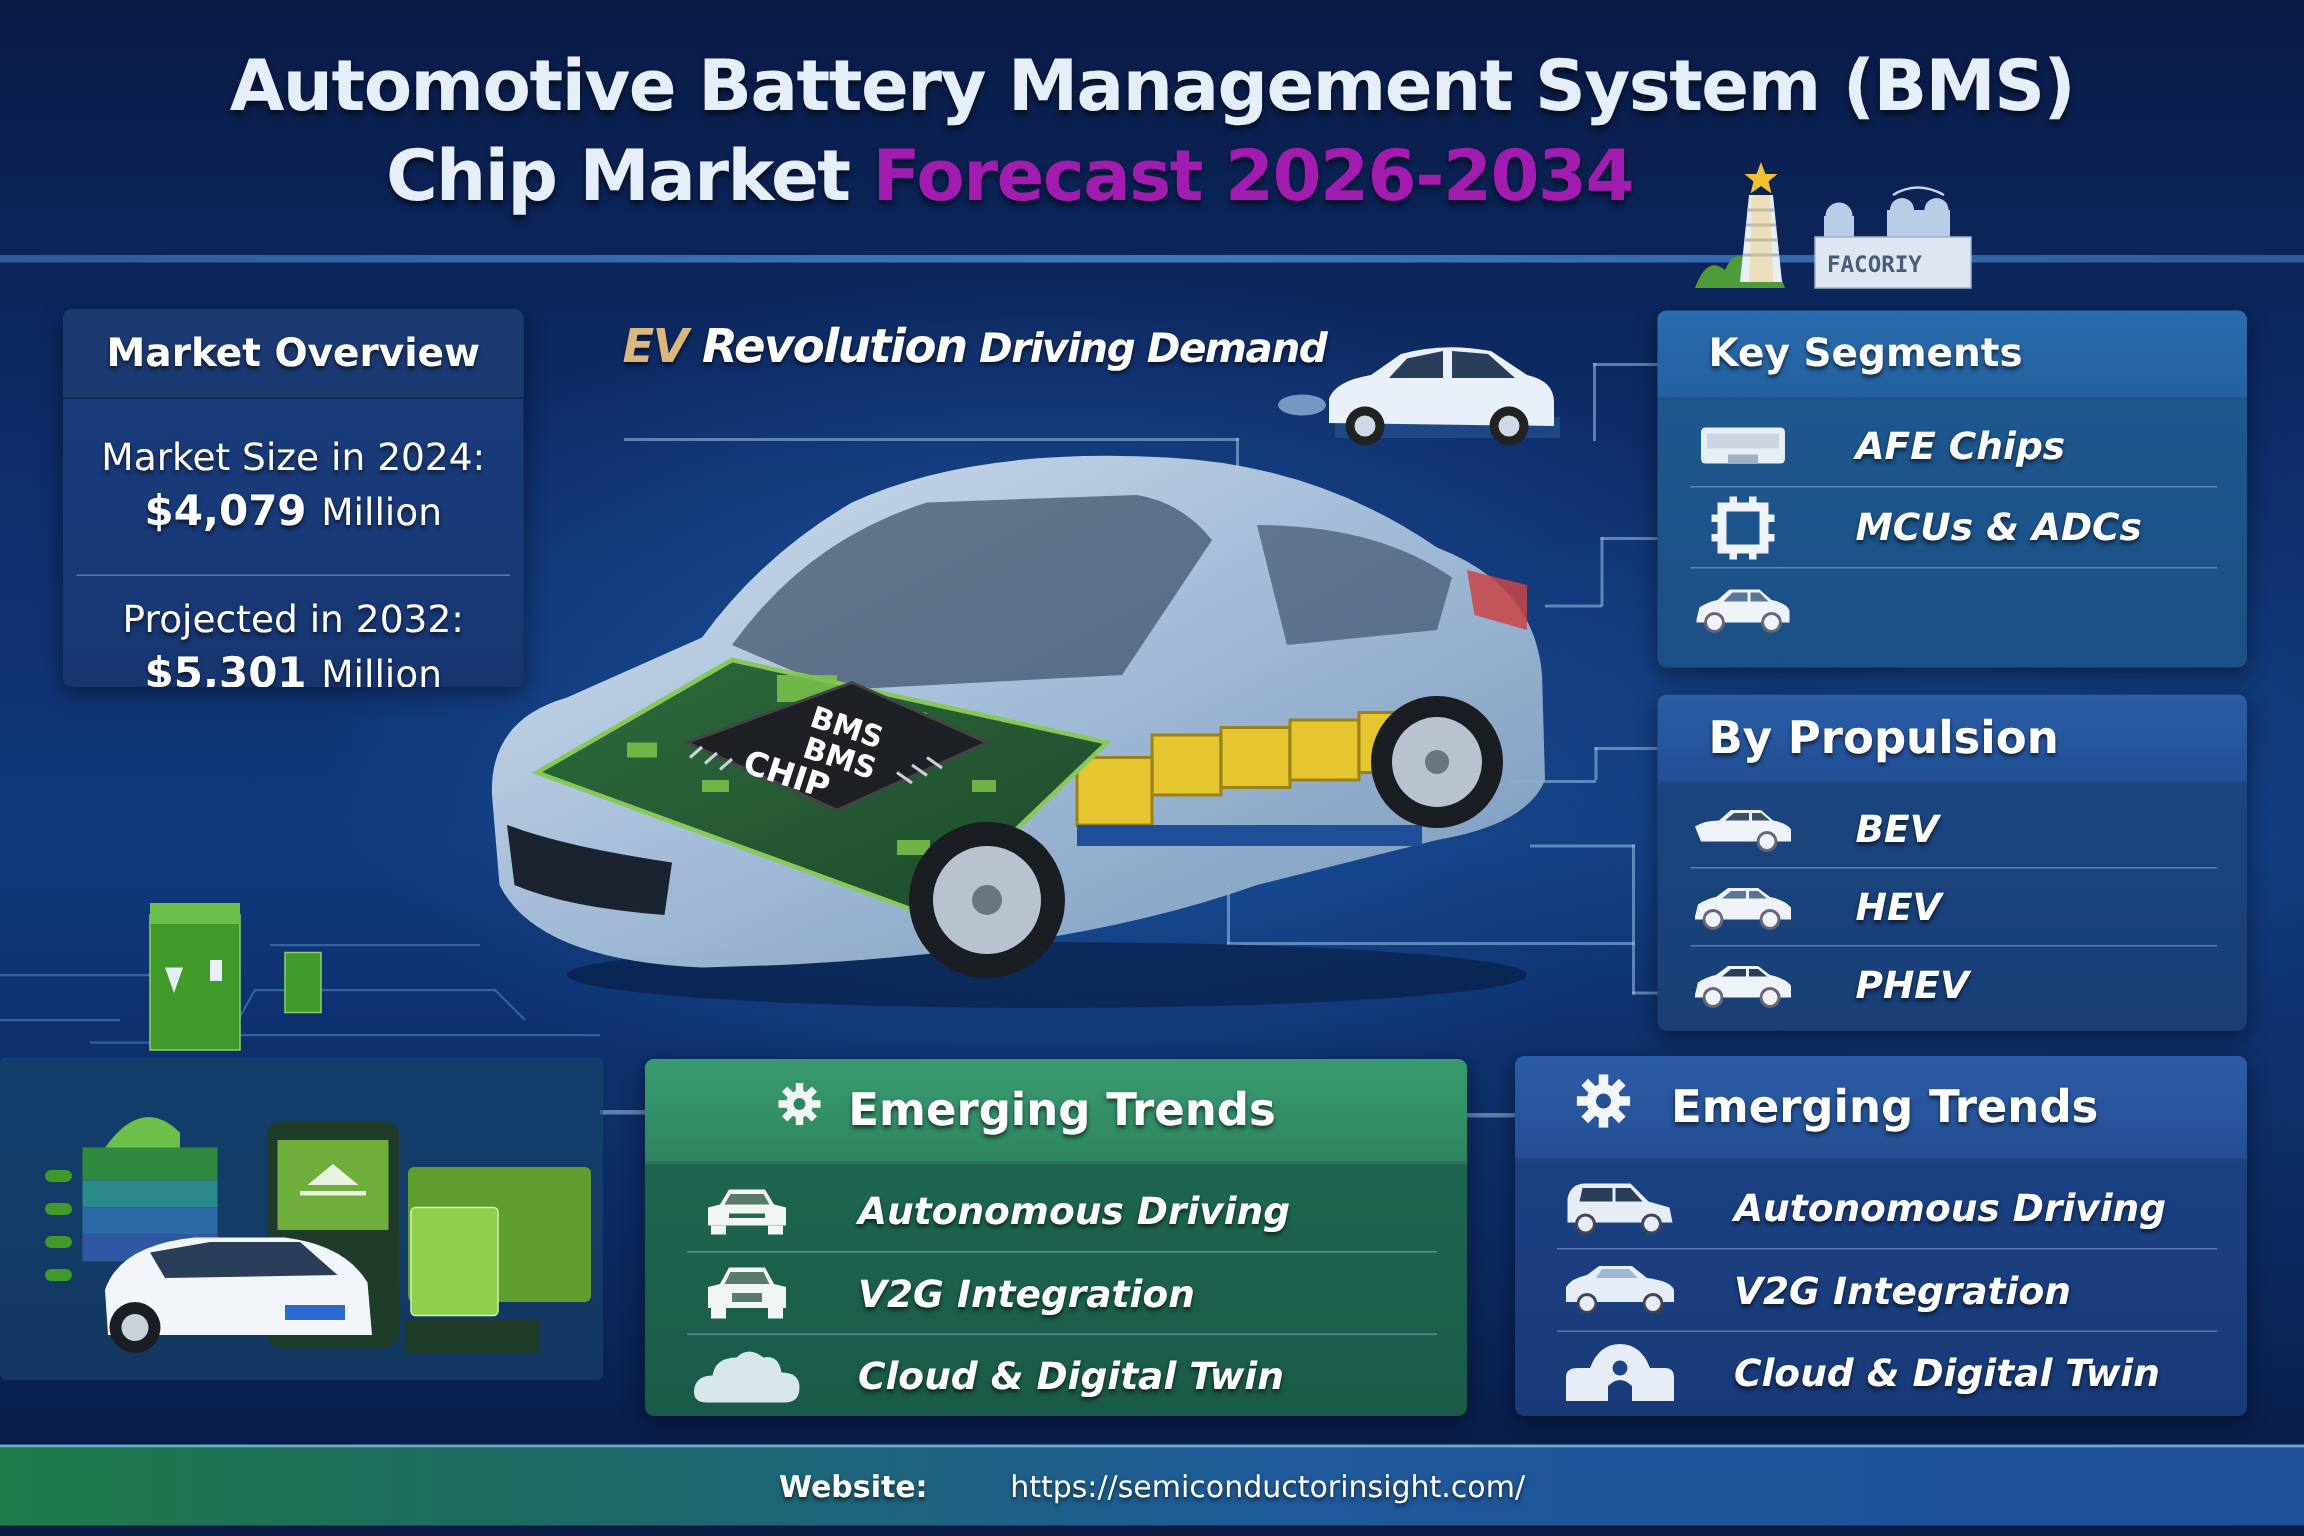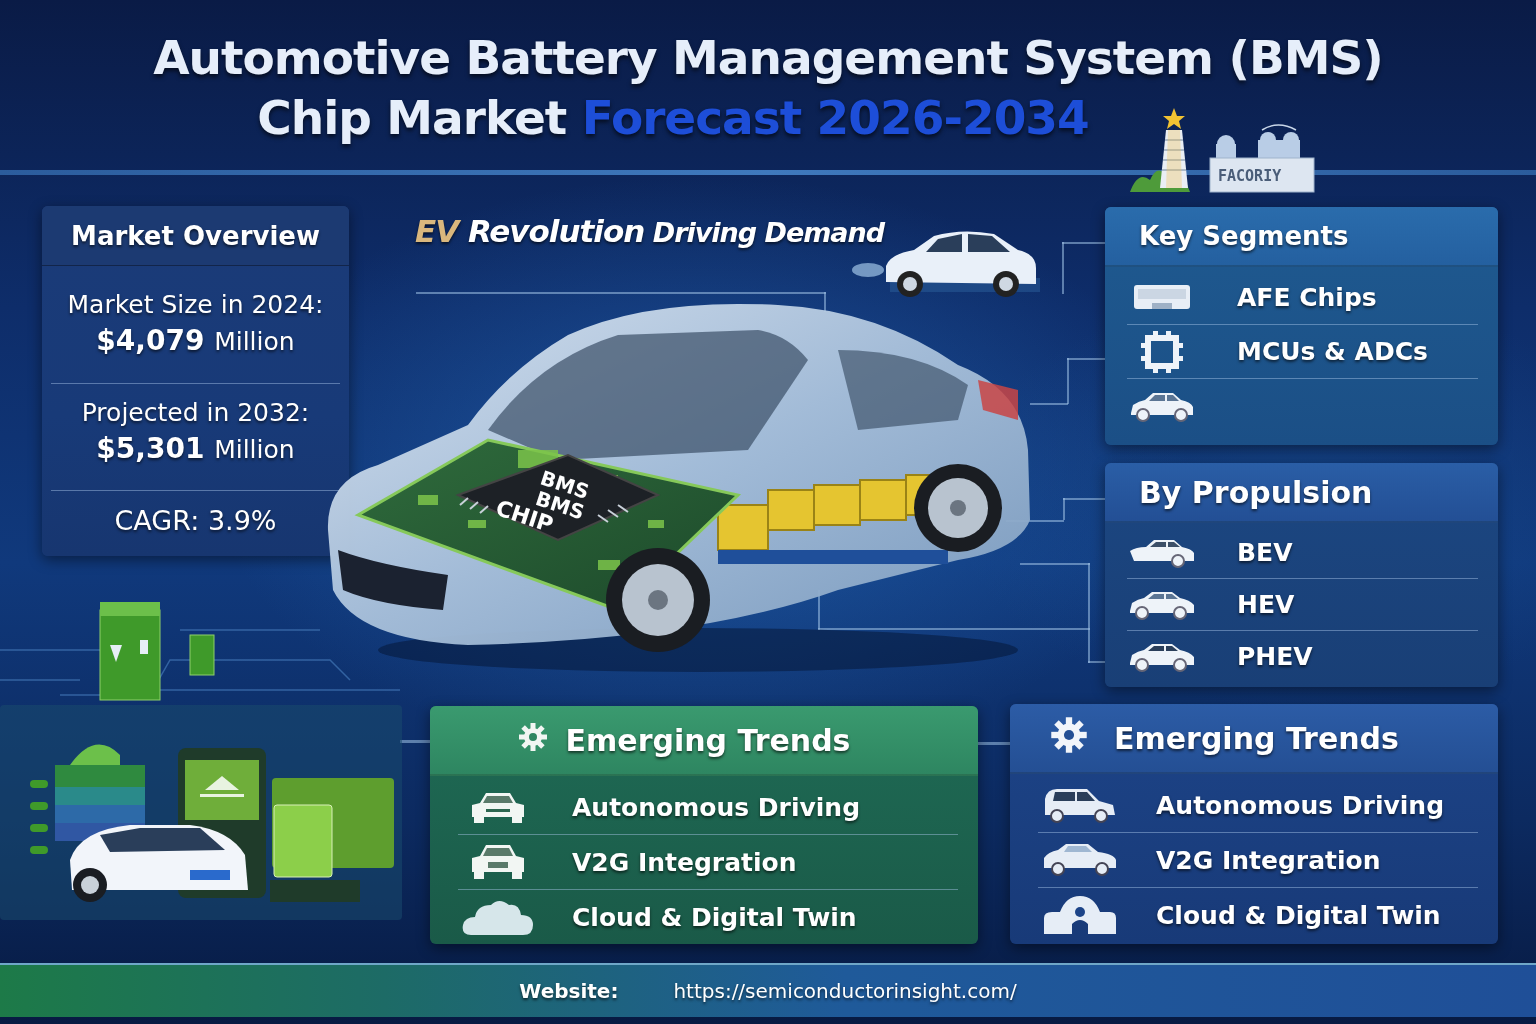--- a/index.html
+++ b/index.html
@@ -17,42 +17,42 @@
   .shadow-text { text-shadow: 0 2px 3px rgba(0,0,0,0.6); }
 
   
   .title {
     left: 0; top: 28px; width: 1536px; text-align: center;
     font-family: "DejaVu Sans", sans-serif; font-weight: bold;
     font-size: 47px; line-height: 60px; color: #e6eefa; letter-spacing: -1px;
     text-shadow: 0 3px 4px rgba(0,0,0,0.6);
   }
   .title .line2 { padding-right: 190px; }
-  .title .accent { color: #1d4ed8; }
+  .title .accent { color: #a21caf; }
   .rule-top {
     left: 0; top: 170px; width: 1536px; height: 5px;
     background: linear-gradient(90deg, #2b5c9c, #3f79bd 50%, #2b5c9c);
   }
 
   
   .factory { left: 1128px; top: 100px; width: 190px; height: 96px; }
 
   
   .panel {
     border-radius: 6px; box-shadow: 0 4px 14px rgba(0,0,0,0.45);
     overflow: hidden;
   }
   .panel-head {
     font-family: "DejaVu Sans", sans-serif; font-weight: bold;
     display: flex; align-items: center;
   }
   .divider { height: 1px; background: rgba(170,200,235,0.45); }
 
   
-  .mo { left: 42px; top: 206px; width: 307px; height: 350px;
+  .mo { left: 42px; top: 206px; width: 307px; height: 252px;
         background: linear-gradient(180deg, #1b3b78, #183a78 60%, #173670); }
   .mo .panel-head { height: 60px; justify-content: center; font-size: 26px;
         background: #1c3a72; border-bottom: 1px solid rgba(0,0,0,0.35); }
   .mo .block { text-align: center; font-family: "DejaVu Sans", sans-serif; }
   .mo .lbl { font-size: 25px; line-height: 34px; }
   .mo .val { font-size: 28px; line-height: 38px; font-weight: bold; }
   .mo .val .unit { font-size: 25px; font-weight: normal; }
   .mo .cagr { font-size: 27px; font-weight: normal; line-height: 60px; }
   .mo .divider { margin: 0 9px; }
 
@@ -66,21 +66,21 @@
   .ks { left: 1105px; top: 207px; width: 393px; height: 238px;
         background: linear-gradient(180deg, #1f5a90, #1b4f86); }
   .ks .panel-head { height: 60px; padding-left: 34px; font-size: 26px;
         background: linear-gradient(180deg, #2a6cac, #2460a0); border-bottom: 2px solid rgba(0,0,0,0.25); }
   .bp { left: 1105px; top: 463px; width: 393px; height: 224px;
         background: linear-gradient(180deg, #1c4782, #193f76); }
   .bp .panel-head { height: 60px; padding-left: 34px; font-size: 30px;
         background: linear-gradient(180deg, #2a5ea6, #234f95); border-bottom: 2px solid rgba(0,0,0,0.25); }
   .item-row { display: flex; align-items: center; height: 53px; }
   .item-row .ic { width: 70px; display: flex; justify-content: center; align-items: center; }
-  .item-row .txt { font-family: "DejaVu Sans", sans-serif; font-weight: bold; font-size: 25px; padding-left: 34px; }
+  .item-row .txt { font-family: "DejaVu Sans", sans-serif; font-weight: bold; font-size: 25px; padding-left: 34px; font-style: italic; }
   .ks .item-row .txt, .bp .item-row .txt { padding-left: 40px; }
   .list { padding: 4px 0 0 22px; }
   .list .divider { margin-right: 20px; margin-left: 0; }
 
   
   .tg { left: 430px; top: 706px; width: 548px; height: 238px;
         background: linear-gradient(180deg, #1f6b55, #1a5a48); }
   .tg .panel-head { height: 70px; justify-content: center; font-size: 30px; padding-right: 40px;
         background: linear-gradient(180deg, #3a9a6f, #2e8661); border-bottom: 2px solid rgba(0,0,0,0.25); }
   .tb { left: 1010px; top: 704px; width: 488px; height: 240px;

